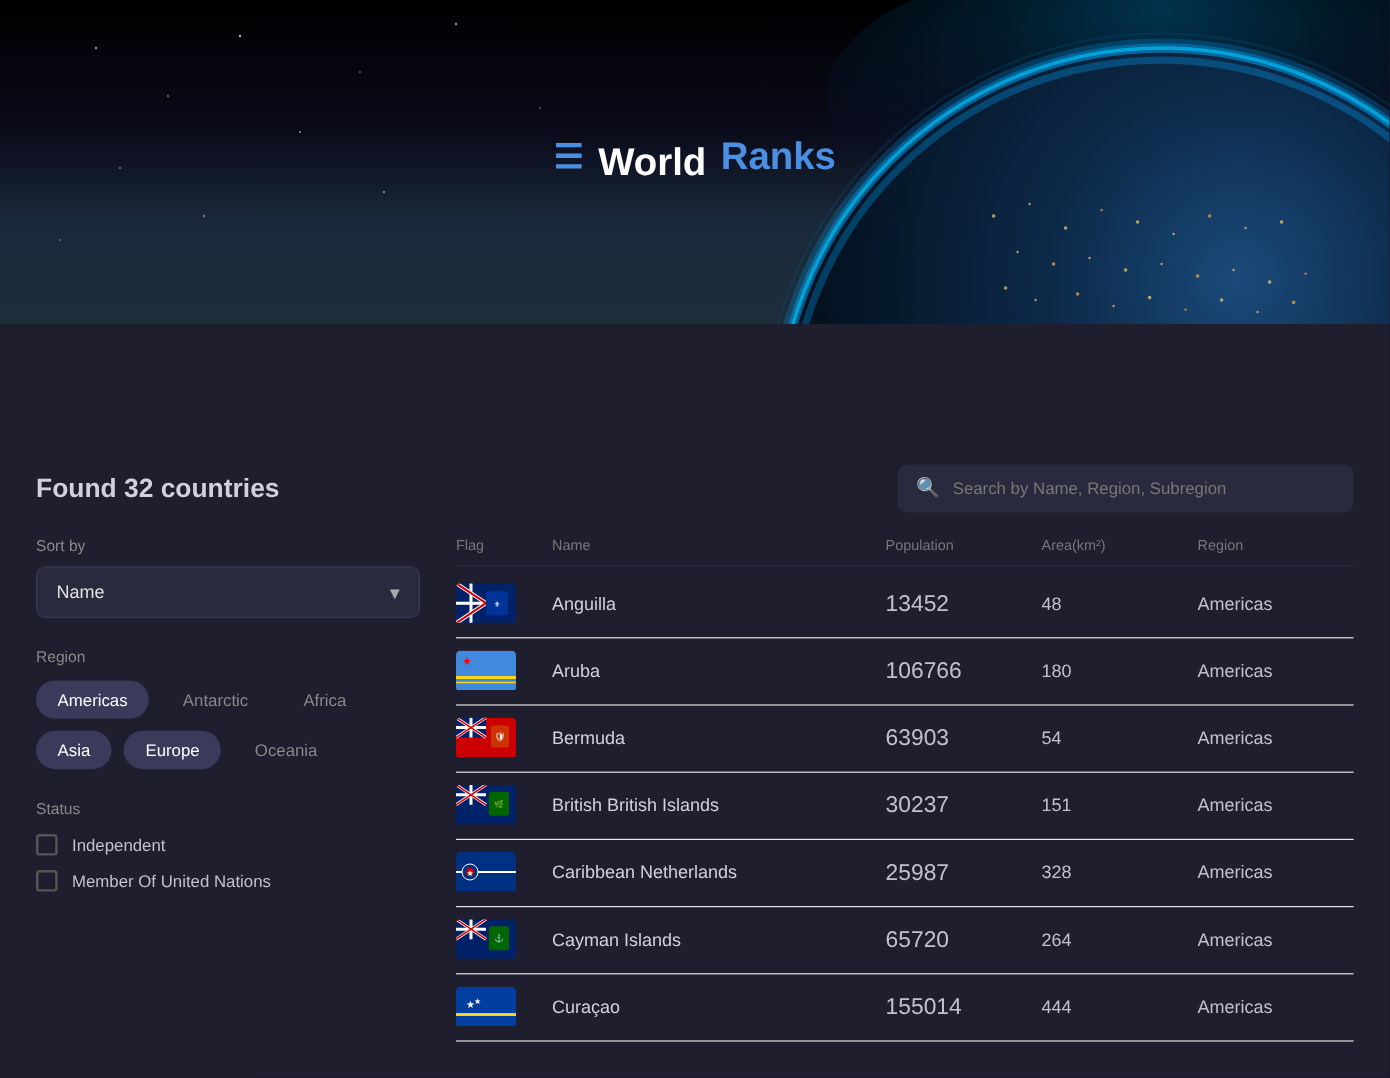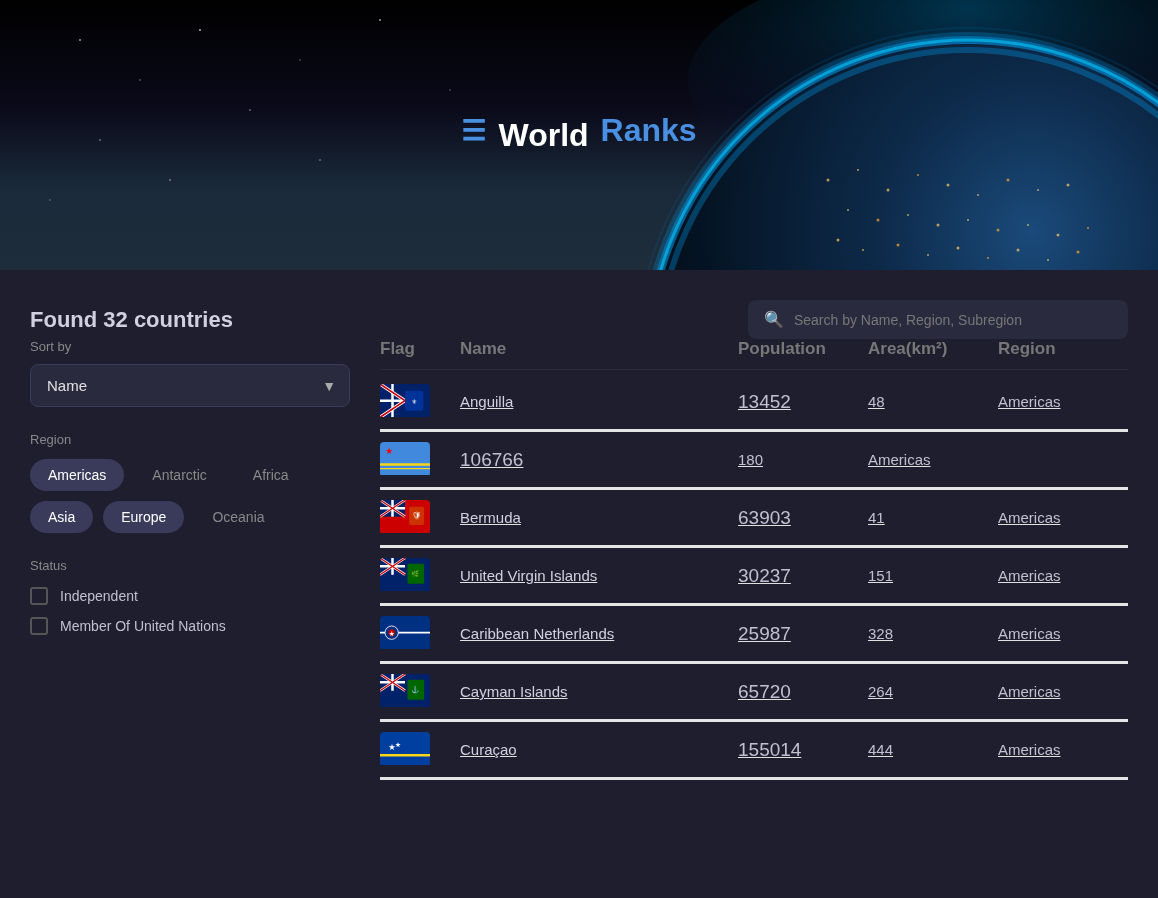--- a/index.html
+++ b/index.html
@@ -62,20 +62,22 @@
       color: #4a90e2;
     }
 
     
     .main-content {
       background-color: #1e1e2e;
       min-height: 628px;
       padding: 30px 30px 30px 30px;
       display: flex;
       flex-direction: column;
+      gap: 20px;
+      justify-content: flex-end;
     }
 
     
     .top-bar {
       display: flex;
       justify-content: space-between;
       align-items: center;
     }
 
     .found-text {
@@ -227,32 +229,31 @@
 
     .table-header {
       display: grid;
       grid-template-columns: 80px 1fr 130px 130px 130px;
       padding: 0 0 10px 0;
       border-bottom: 1px solid #2a2a3e;
       margin-bottom: 4px;
     }
 
     .th {
-      font-size: 17px;
+      font-size: 12px;
       color: #777;
-      font-weight: 700;
+      font-weight: 400;
     }
 
     .country-row {
       display: grid;
       grid-template-columns: 80px 1fr 130px 130px 130px;
       align-items: center;
       padding: 10px 0;
-      border-bottom: 3px solid #e5e5e5;
-      text-decoration: underline;
+      border-bottom: 1px solid #e5e5e5;
     }
 
     .flag-cell {
       display: flex;
       align-items: center;
     }
 
     .flag-img {
       width: 50px;
       height: 35px;
@@ -465,20 +466,21 @@
     <div class="flag-cell">
       <div class="flag-img">
         <svg viewBox="0 0 60 40" xmlns="http://www.w3.org/2000/svg">
       <rect width="60" height="40" fill="#4189dd"></rect>
       <line x1="0" y1="27" x2="60" y2="27" stroke="#f9d616" stroke-width="3"></line>
       <line x1="0" y1="32" x2="60" y2="32" stroke="#f9d616" stroke-width="1.5"></line>
       <polygon points="12,8 14,14 20,14 15,18 17,24 12,20 7,24 9,18 4,14 10,14" fill="red" transform="scale(0.5) translate(10,5)"></polygon>
     </svg>
       </div>
     </div>
+    <div class="country-name">Aruba</div>
     <div class="population-cell">106766</div>
     <div class="area-cell">180</div>
     <div class="region-cell">Americas</div>
   </div>
           <div class="country-row">
     <div class="flag-cell">
       <div class="flag-img">
         <svg viewBox="0 0 60 40" xmlns="http://www.w3.org/2000/svg">
       <rect width="60" height="40" fill="#CC0000"></rect>
 
@@ -490,41 +492,41 @@
       <line x1="0" y1="0" x2="30" y2="20" stroke="#CC0000" stroke-width="1.5"></line>
       <line x1="30" y1="0" x2="0" y2="20" stroke="#CC0000" stroke-width="1.5"></line>
 
       <rect x="35" y="8" width="18" height="22" fill="#cc3300" rx="2"></rect>
       <text x="44" y="22" fill="white" font-size="9" text-anchor="middle">🛡</text>
     </svg>
       </div>
     </div>
     <div class="country-name">Bermuda</div>
     <div class="population-cell">63903</div>
-    <div class="area-cell">41</div>
+    <div class="area-cell">54</div>
     <div class="region-cell">Americas</div>
   </div>
           <div class="country-row">
     <div class="flag-cell">
       <div class="flag-img">
         <svg viewBox="0 0 60 40" xmlns="http://www.w3.org/2000/svg">
       <rect width="60" height="40" fill="#012169"></rect>
       <rect width="30" height="20" fill="#012169"></rect>
       <line x1="0" y1="0" x2="30" y2="20" stroke="white" stroke-width="3"></line>
       <line x1="30" y1="0" x2="0" y2="20" stroke="white" stroke-width="3"></line>
       <line x1="15" y1="0" x2="15" y2="20" stroke="white" stroke-width="3"></line>
       <line x1="0" y1="10" x2="30" y2="10" stroke="white" stroke-width="3"></line>
       <line x1="0" y1="0" x2="30" y2="20" stroke="#CC0000" stroke-width="1.5"></line>
       <line x1="30" y1="0" x2="0" y2="20" stroke="#CC0000" stroke-width="1.5"></line>
       <rect x="33" y="7" width="20" height="24" fill="#006600" rx="2"></rect>
       <text x="43" y="22" fill="white" font-size="8" text-anchor="middle">🌿</text>
     </svg>
       </div>
     </div>
-    <div class="country-name">United Virgin Islands</div>
+    <div class="country-name">British British Islands</div>
     <div class="population-cell">30237</div>
     <div class="area-cell">151</div>
     <div class="region-cell">Americas</div>
   </div>
           <div class="country-row">
     <div class="flag-cell">
       <div class="flag-img">
         <svg viewBox="0 0 60 40" xmlns="http://www.w3.org/2000/svg">
       <rect width="60" height="40" fill="#003082"></rect>
       <line x1="0" y1="20" x2="60" y2="20" stroke="white" stroke-width="2"></line>

